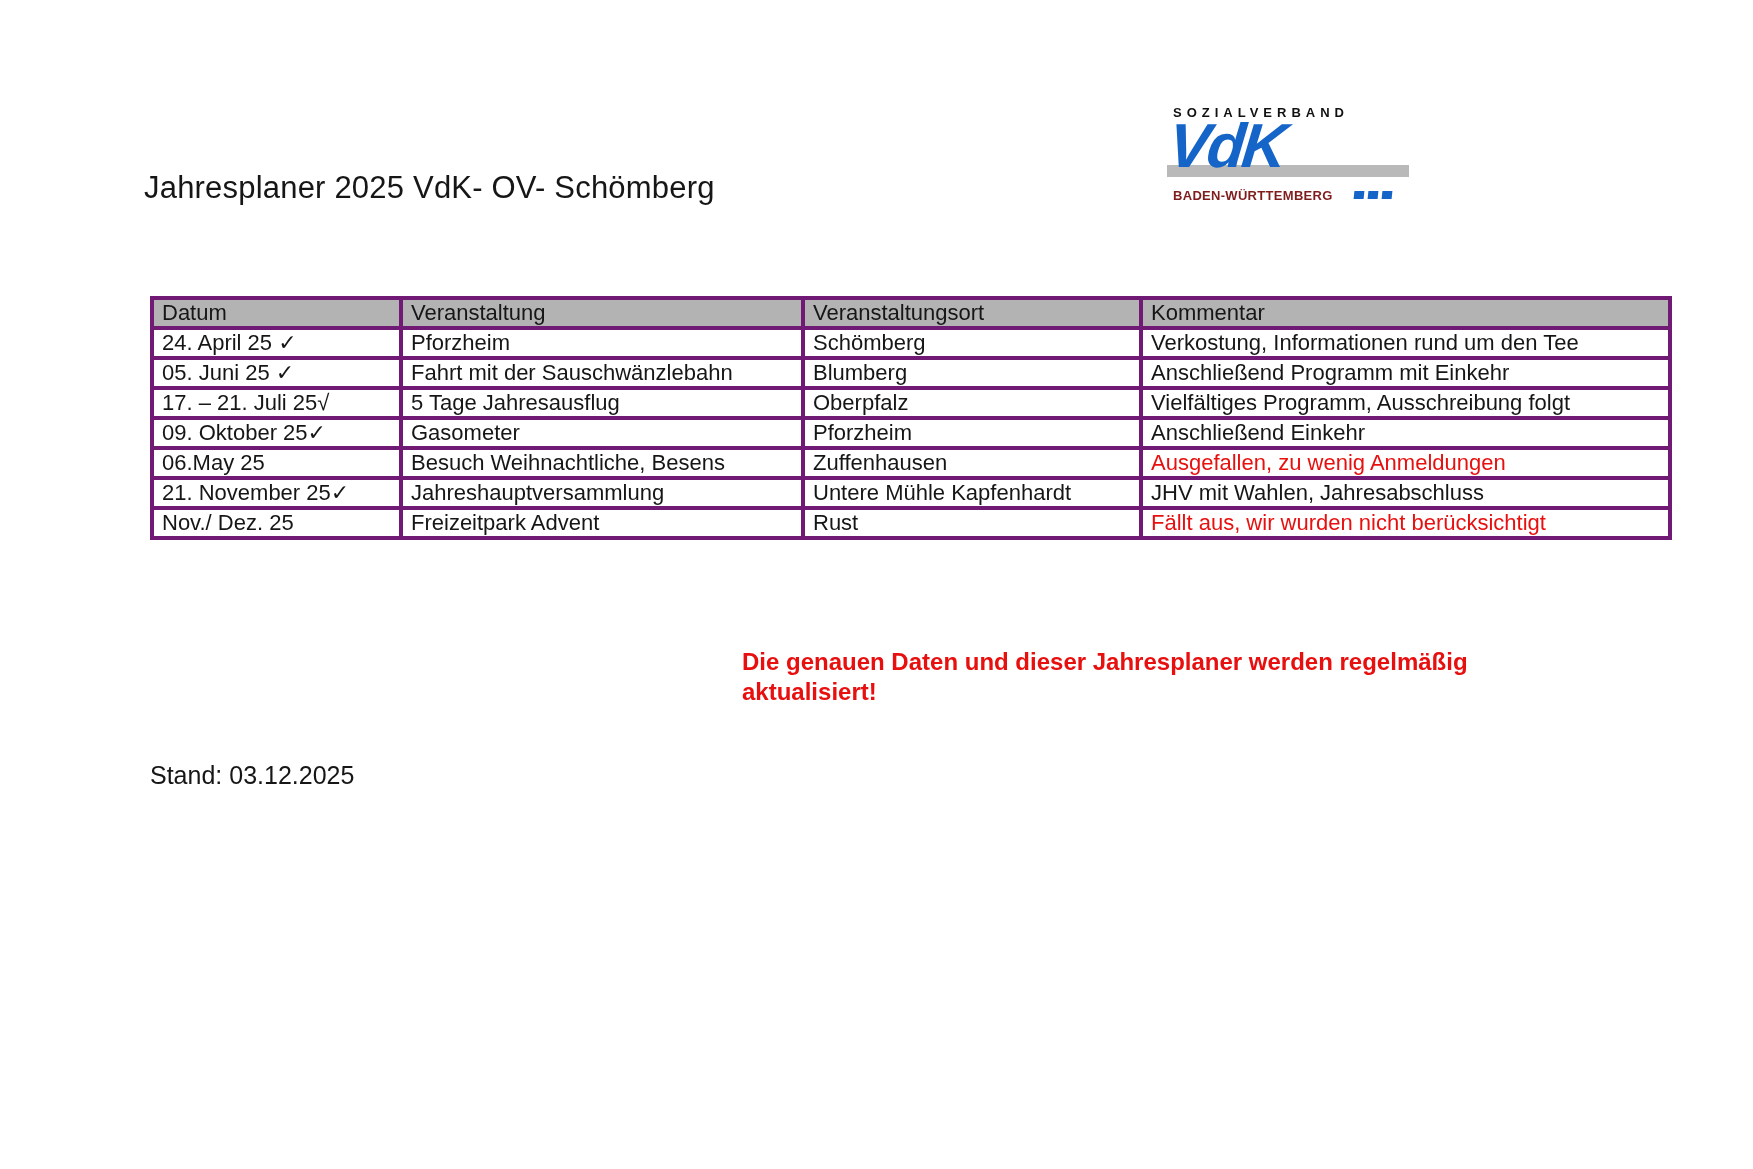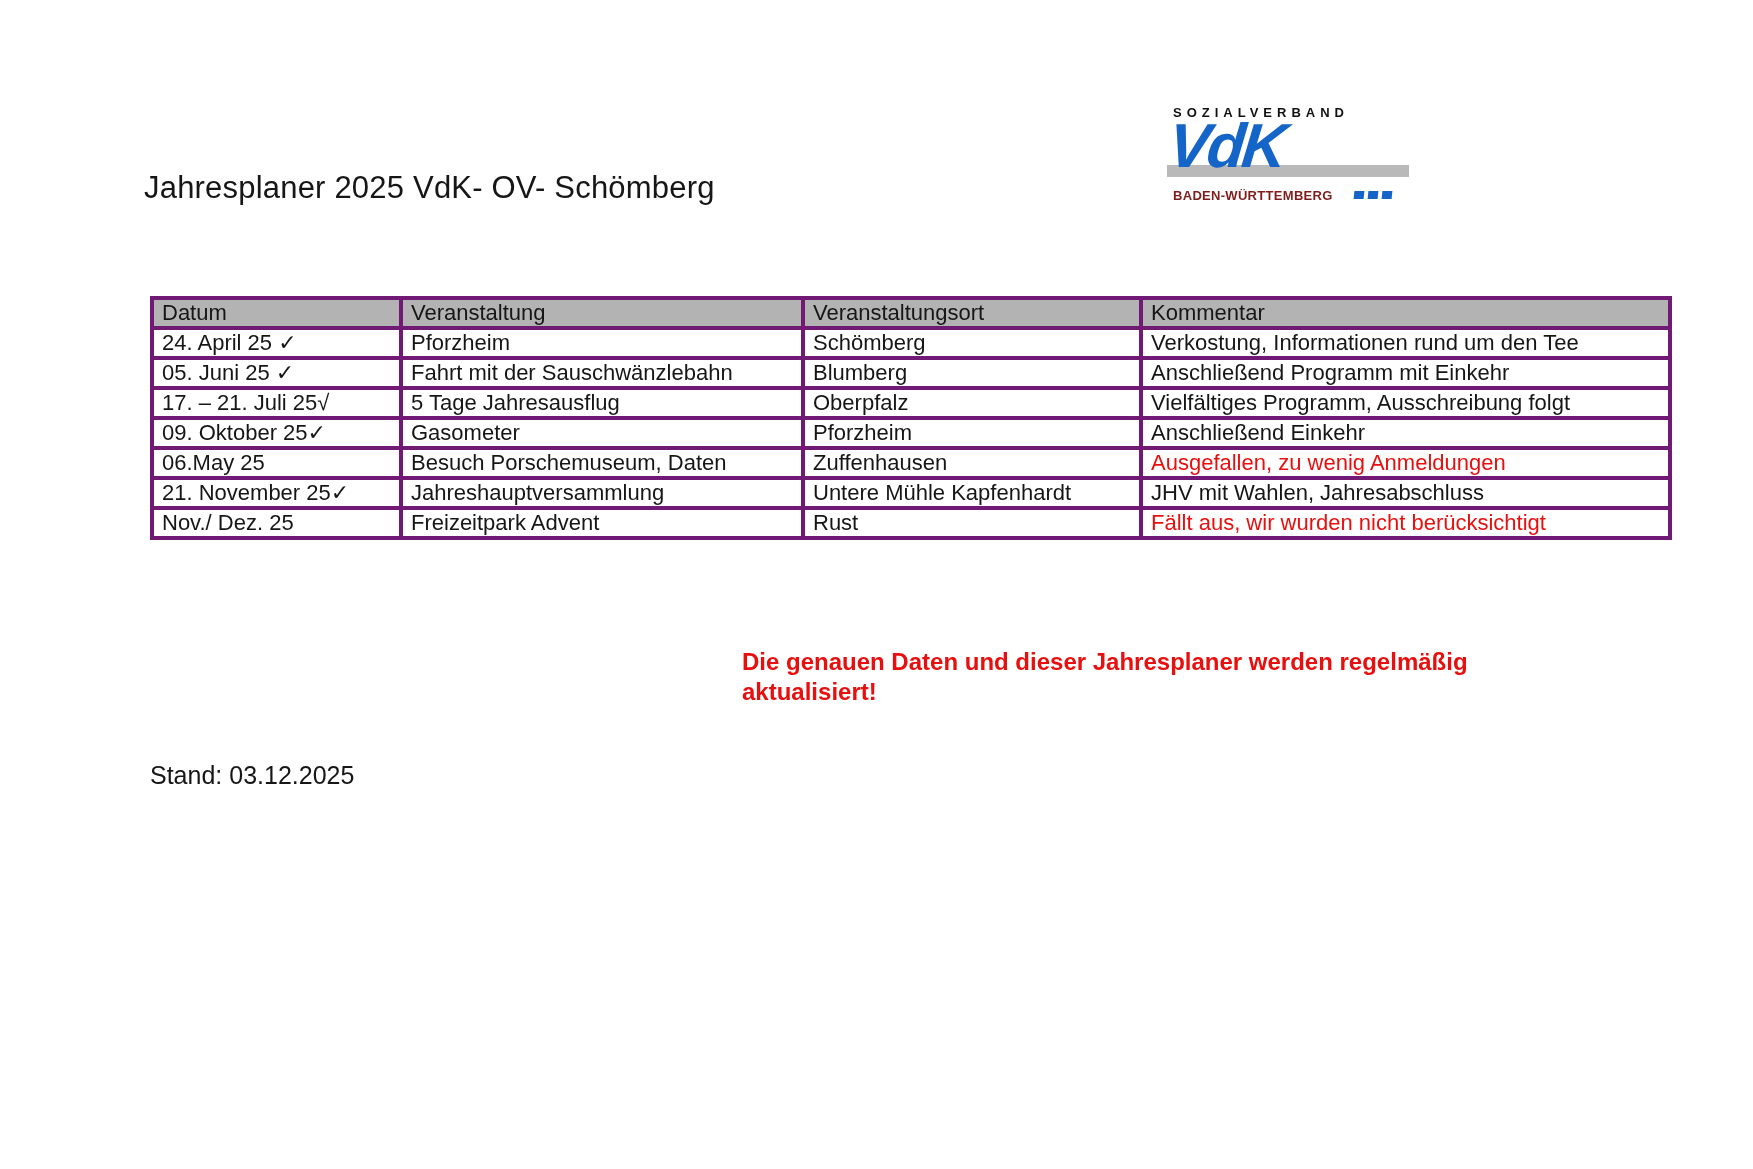--- a/index.html
+++ b/index.html
@@ -113,21 +113,21 @@
         <td>Vielfältiges Programm, Ausschreibung folgt</td>
       </tr>
       <tr>
         <td>09. Oktober 25✓</td>
         <td>Gasometer</td>
         <td>Pforzheim</td>
         <td>Anschließend Einkehr</td>
       </tr>
       <tr>
         <td>06.May 25</td>
-        <td>Besuch Porschemuseum, Daten</td>
+        <td>Besuch Weihnachtliche, Besens</td>
         <td>Zuffenhausen</td>
         <td class="alert">Ausgefallen, zu wenig Anmeldungen</td>
       </tr>
       <tr>
         <td>21. November 25✓</td>
         <td>Jahreshauptversammlung</td>
         <td>Untere Mühle Kapfenhardt</td>
         <td>JHV mit Wahlen, Jahresabschluss</td>
       </tr>
       <tr>

